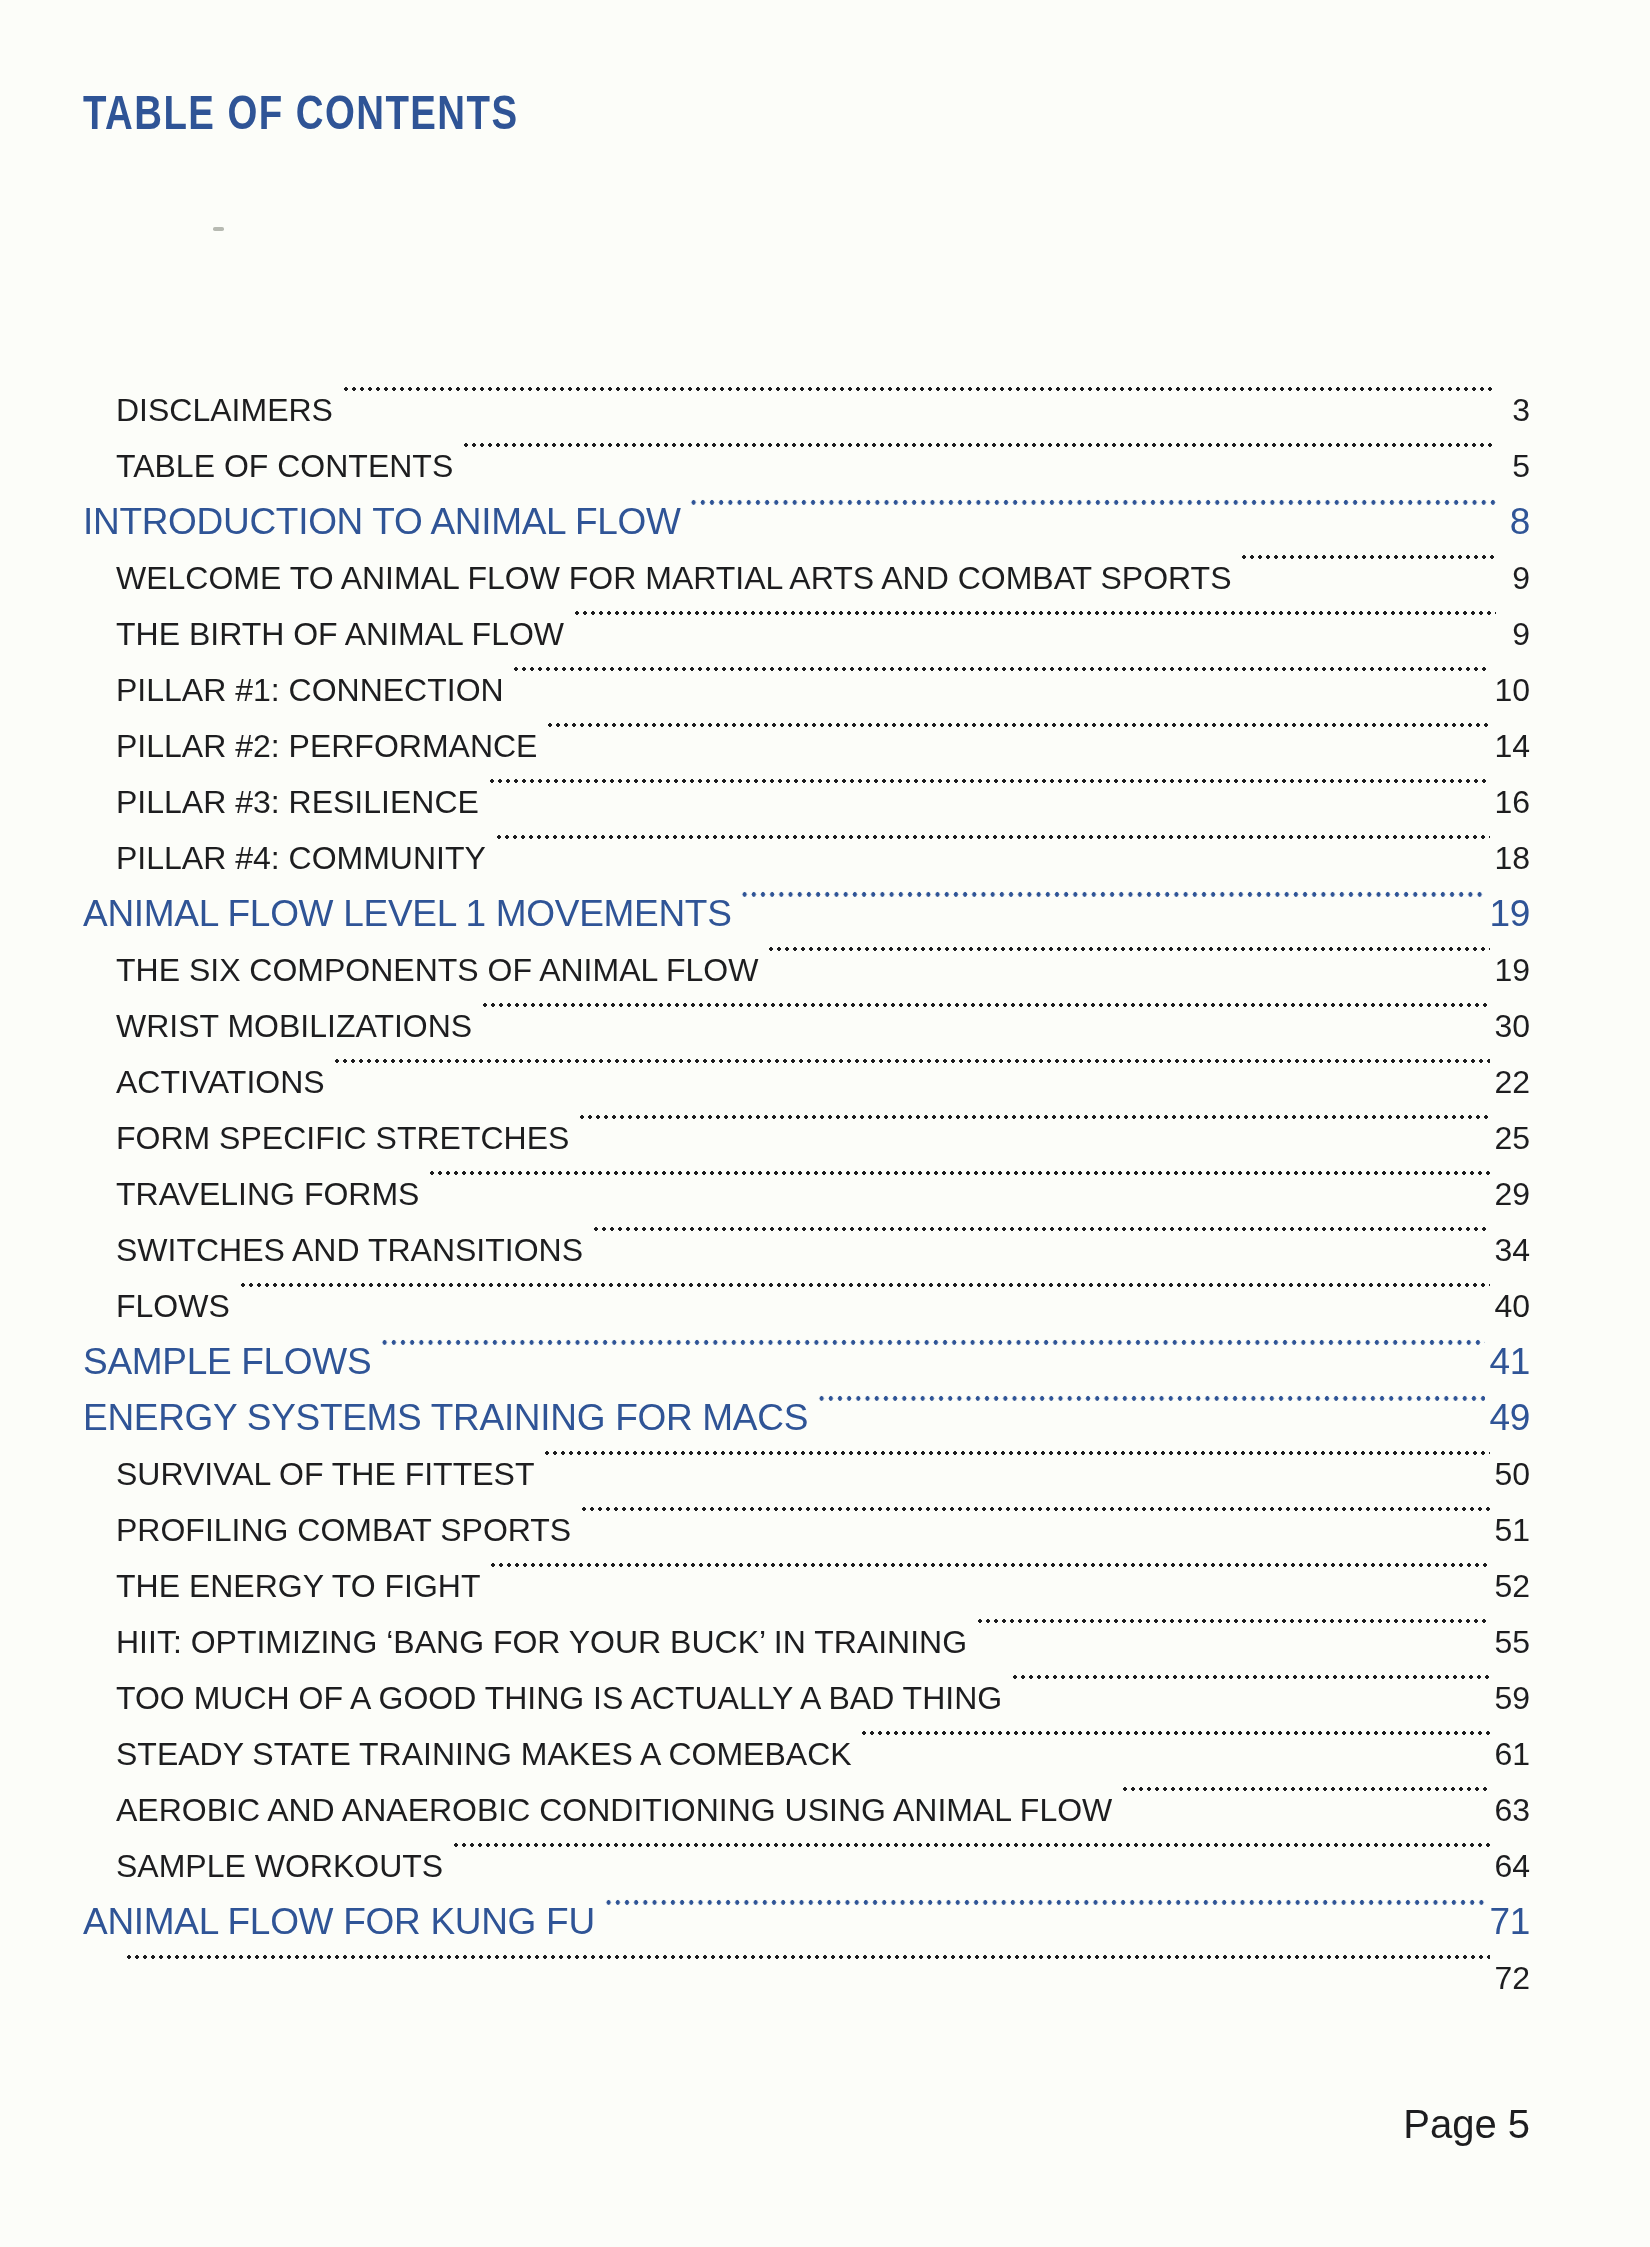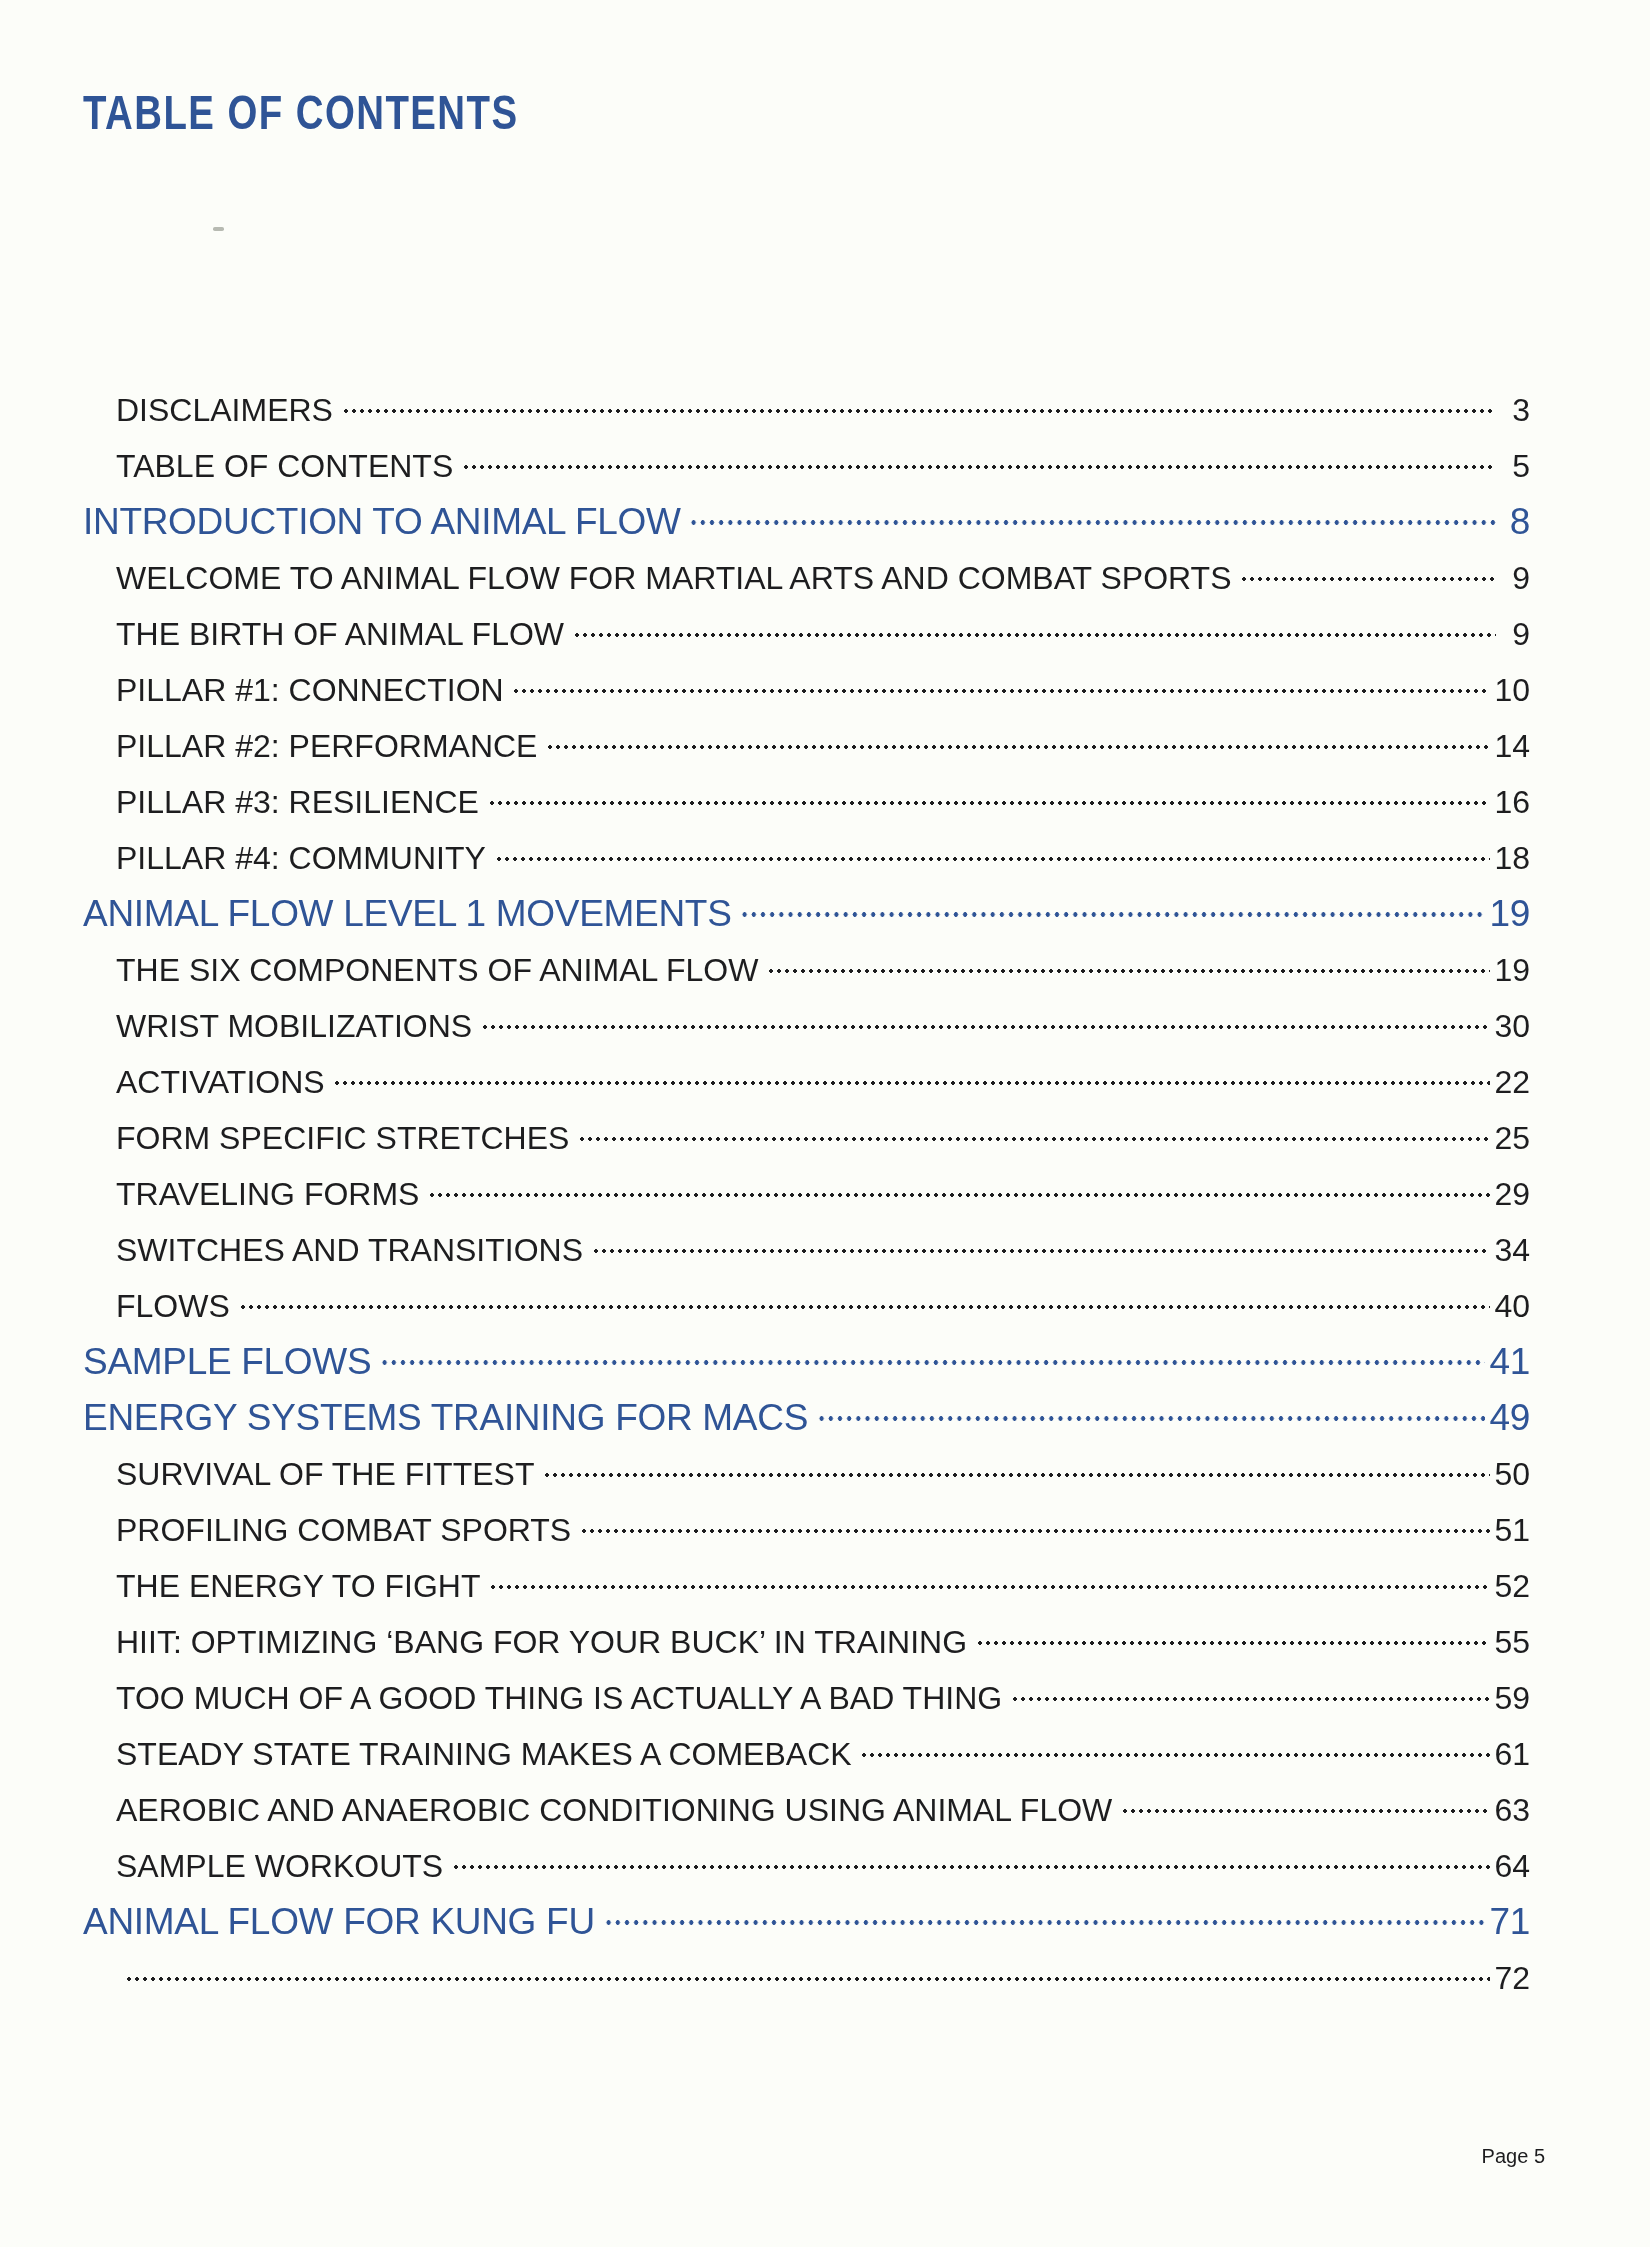--- a/index.html
+++ b/index.html
@@ -20,21 +20,21 @@
   }
   .title-inner{display:inline-block;transform:scaleX(0.8);transform-origin:0 50%;}
 
   .stray{
     position:absolute;left:213px;top:227px;width:11.4px;height:3.5px;
     background:#b7bab2;border-radius:1.8px;
   }
 
   .toc{position:absolute;left:83px;top:382px;width:1447px;}
   .row{
-    display:flex;align-items:center;
+    display:flex;align-items:flex-start;
     height:56px;line-height:56px;
     white-space:nowrap;
   }
   .row .label{flex:0 0 auto;}
   .row .leader{
     flex:1 1 auto;display:inline-block;height:11.4px;
     margin:0 4.4px 1.8px 8.8px;
     background-image:radial-gradient(circle, var(--dot,#1d1d1f) 1.6px, transparent 2px);
     background-size:8px 8px;
     background-repeat:repeat-x;
@@ -52,22 +52,22 @@
     color:var(--accent,#2f5496);
     --dot:var(--accent,#2f5496);
     letter-spacing:-0.3px;
   }
   .row.h1 .leader{
     background-image:radial-gradient(circle, var(--dot,#2f5496) 2px, transparent 2.5px);
     background-size:9.2px 8.8px;height:12.3px;
   }
 
   .footer{
-    position:absolute;right:105px;top:2100px;
-    font-size:20px;line-height:1.2;color:var(--text,#1d1d1f);margin-top:44px;
+    position:absolute;right:120px;top:2100px;
+    font-size:40px;line-height:1.2;color:var(--text,#1d1d1f);
   }
 </style>
 </head>
 <body style="background: rgb(252, 253, 249);">
 
 <div class="page">
   <h1 class="title"><span class="title-inner">TABLE OF CONTENTS</span></h1>
 
   <div class="stray"></div>
 

